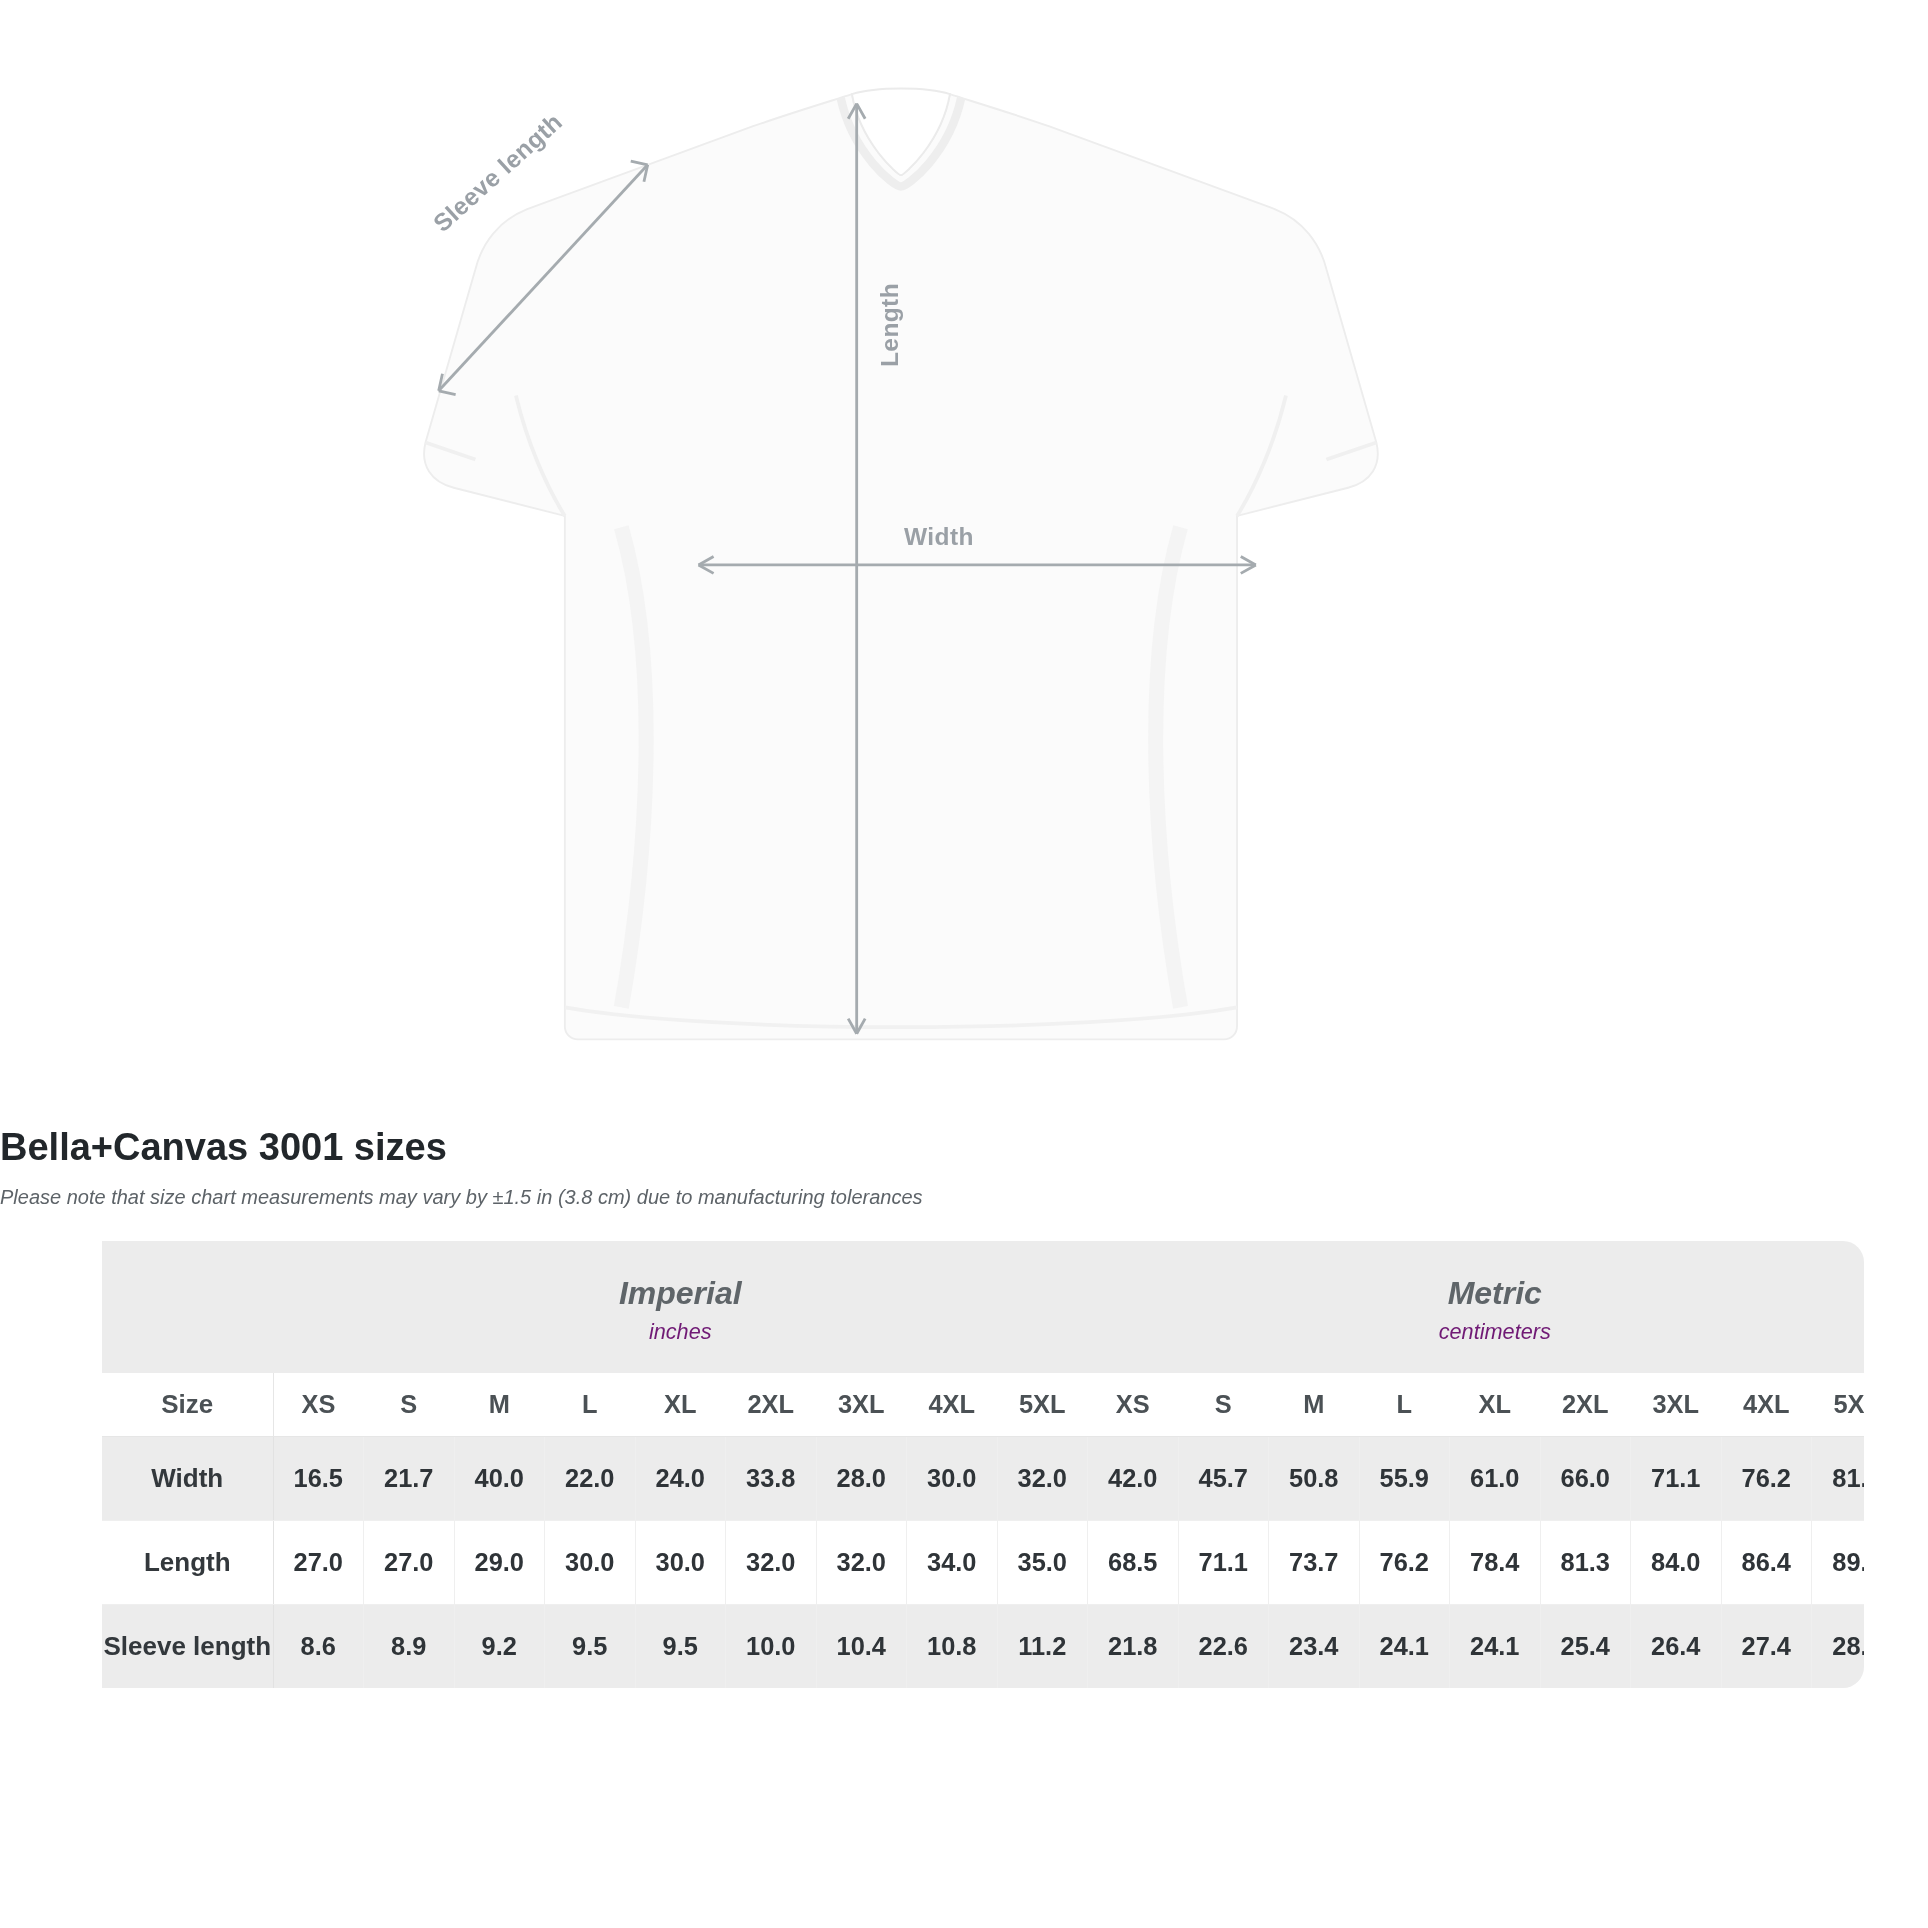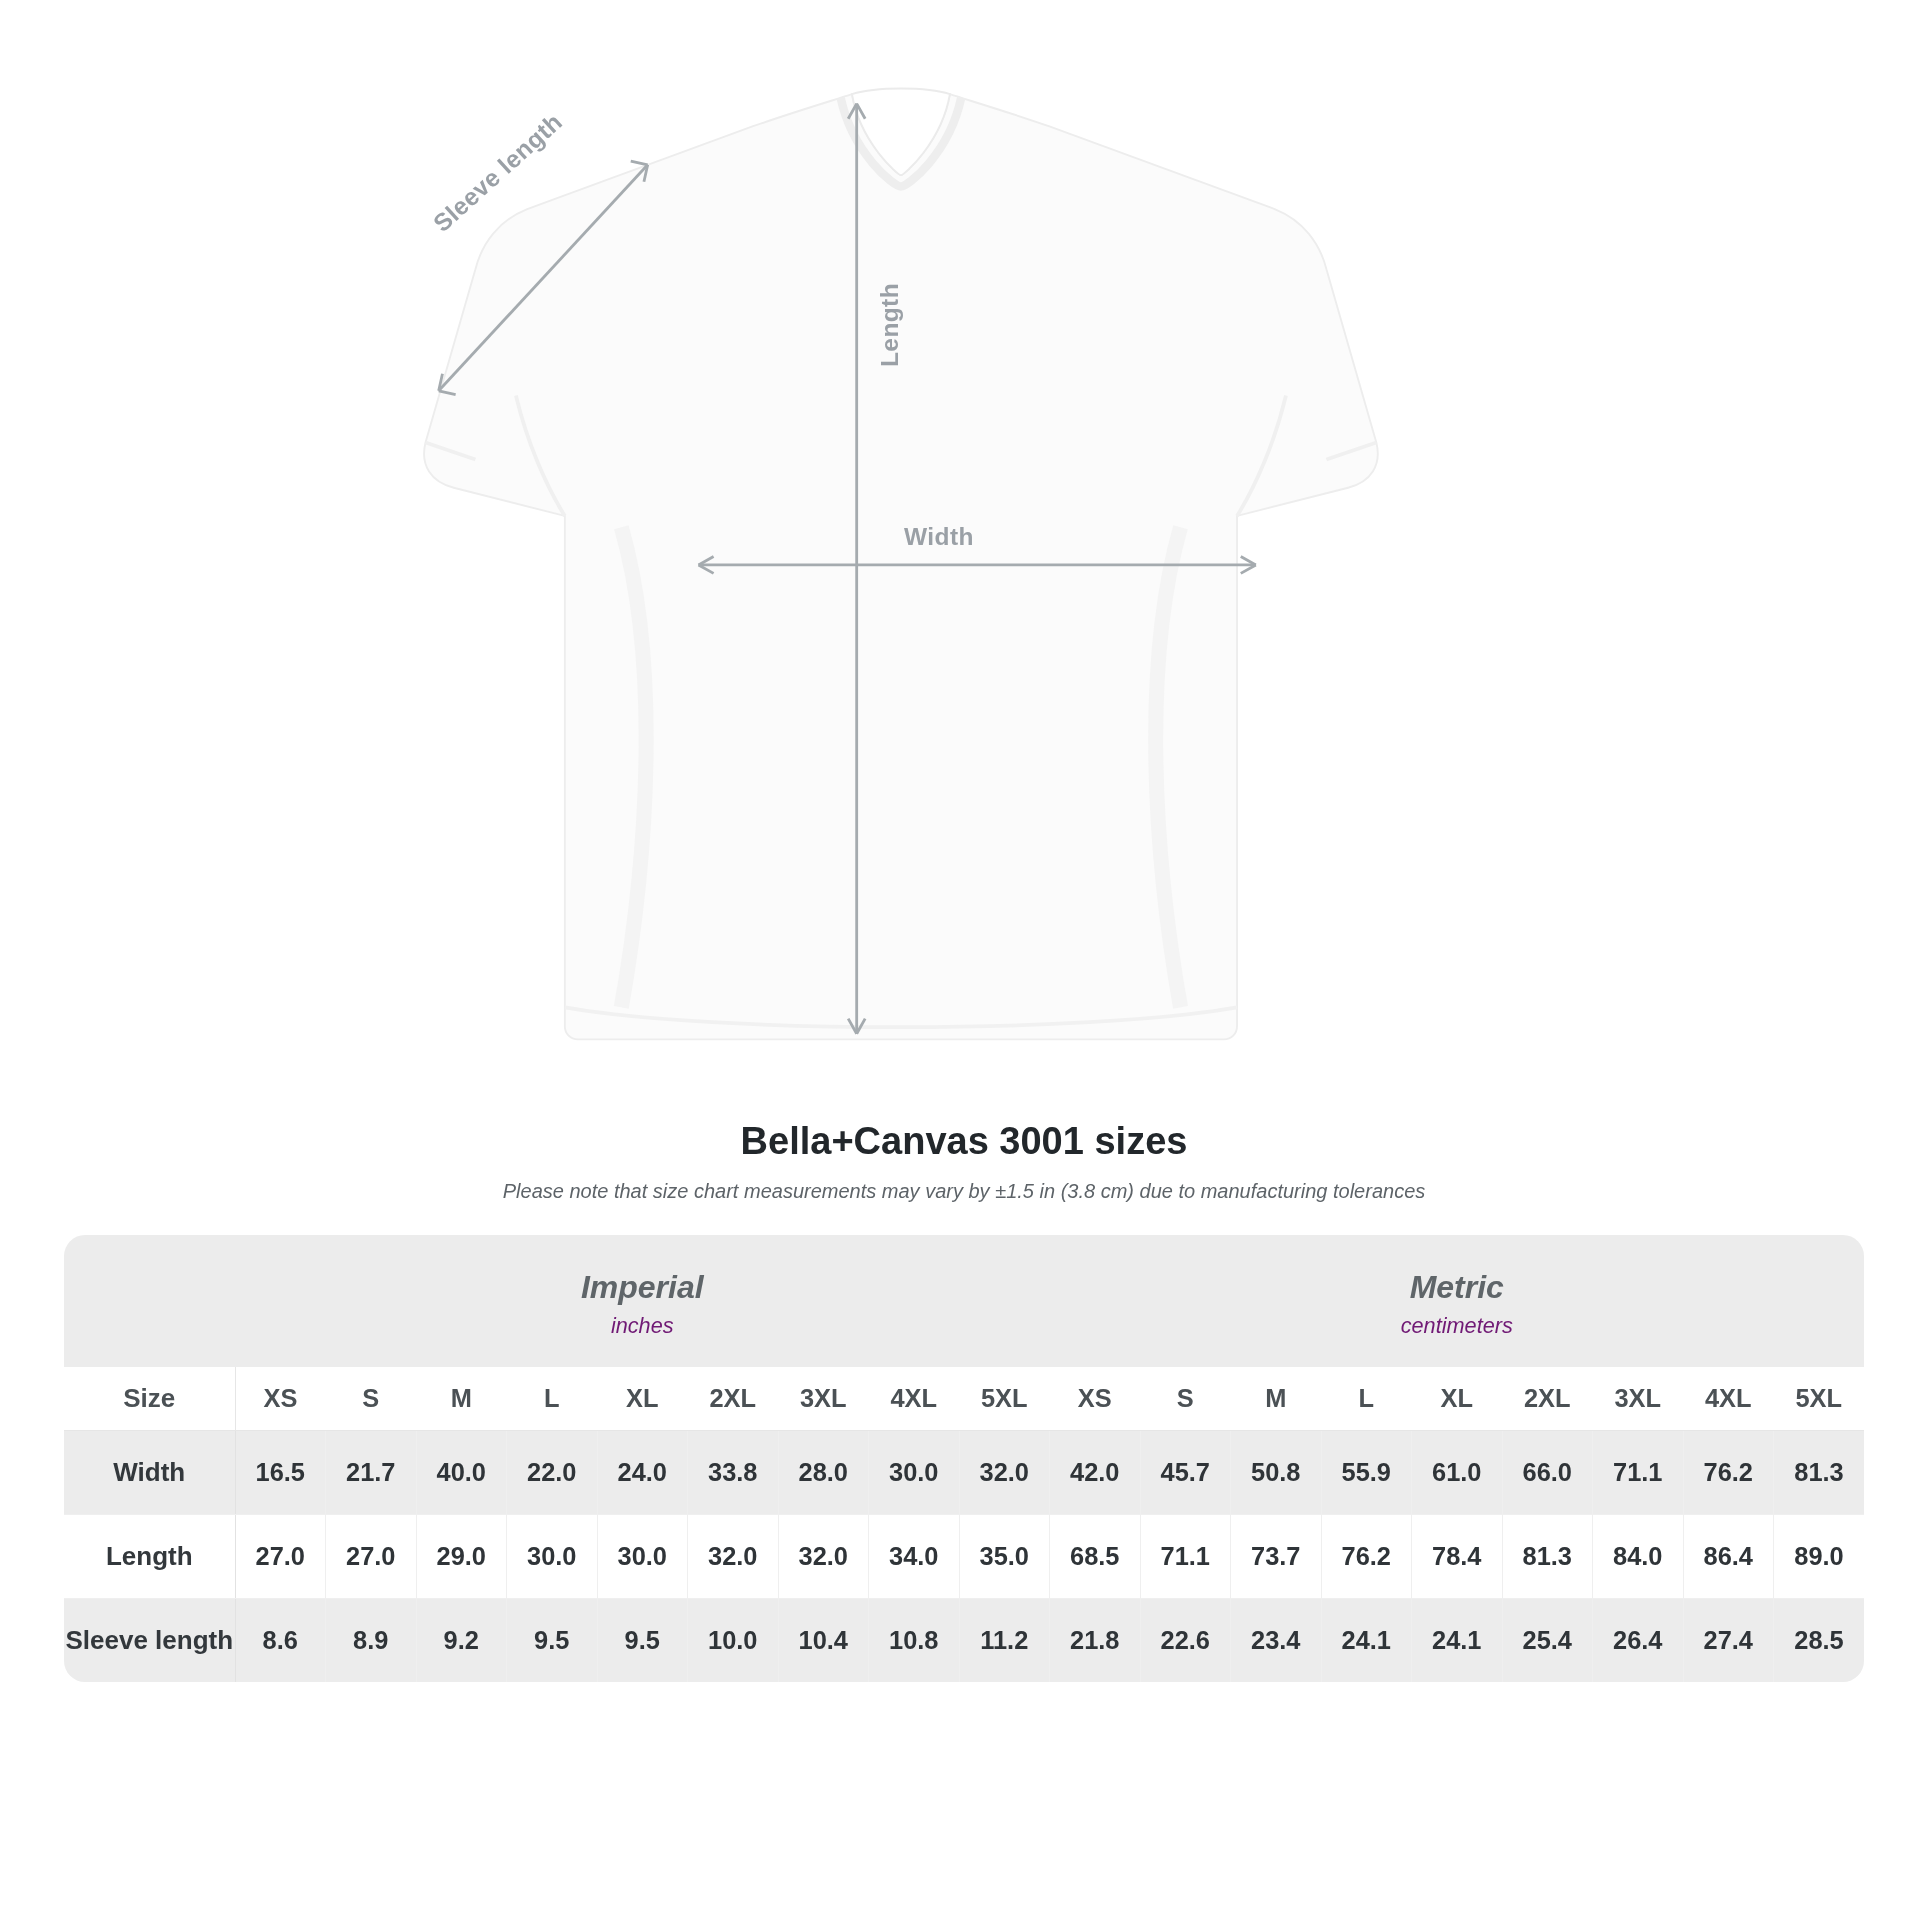--- a/index.html
+++ b/index.html
@@ -51,22 +51,21 @@
     transform: rotate(-90deg);
     transform-origin: left top;
   }
   .label-width {
     left: 904px;
     top: 523px;
   }
 
   
   .title-block {
-    text-align: center;
-    margin-top: 9px;
+    margin-top: 15px;
   }
   .chart-title {
     font-size: 38px;
     font-weight: bold;
     color: #22272b;
     margin: 0;
   }
   .chart-note {
     font-size: 20px;
     font-style: italic;
@@ -78,20 +77,21 @@
   .table-wrap {
     margin: 32px 64px 0 64px;
     border-radius: 21px;
     overflow: hidden;
     background: #ffffff;
   }
   table.size-table {
     border-collapse: collapse;
     width: 100%;
     table-layout: fixed;
+    margin-left: 38px;
   }
   table.size-table td, table.size-table th {
     text-align: center;
     vertical-align: middle;
   }
   .unit-row td {
     background: #ececec;
     padding: 32px 0 28px 0;
   }
   .unit-name {

